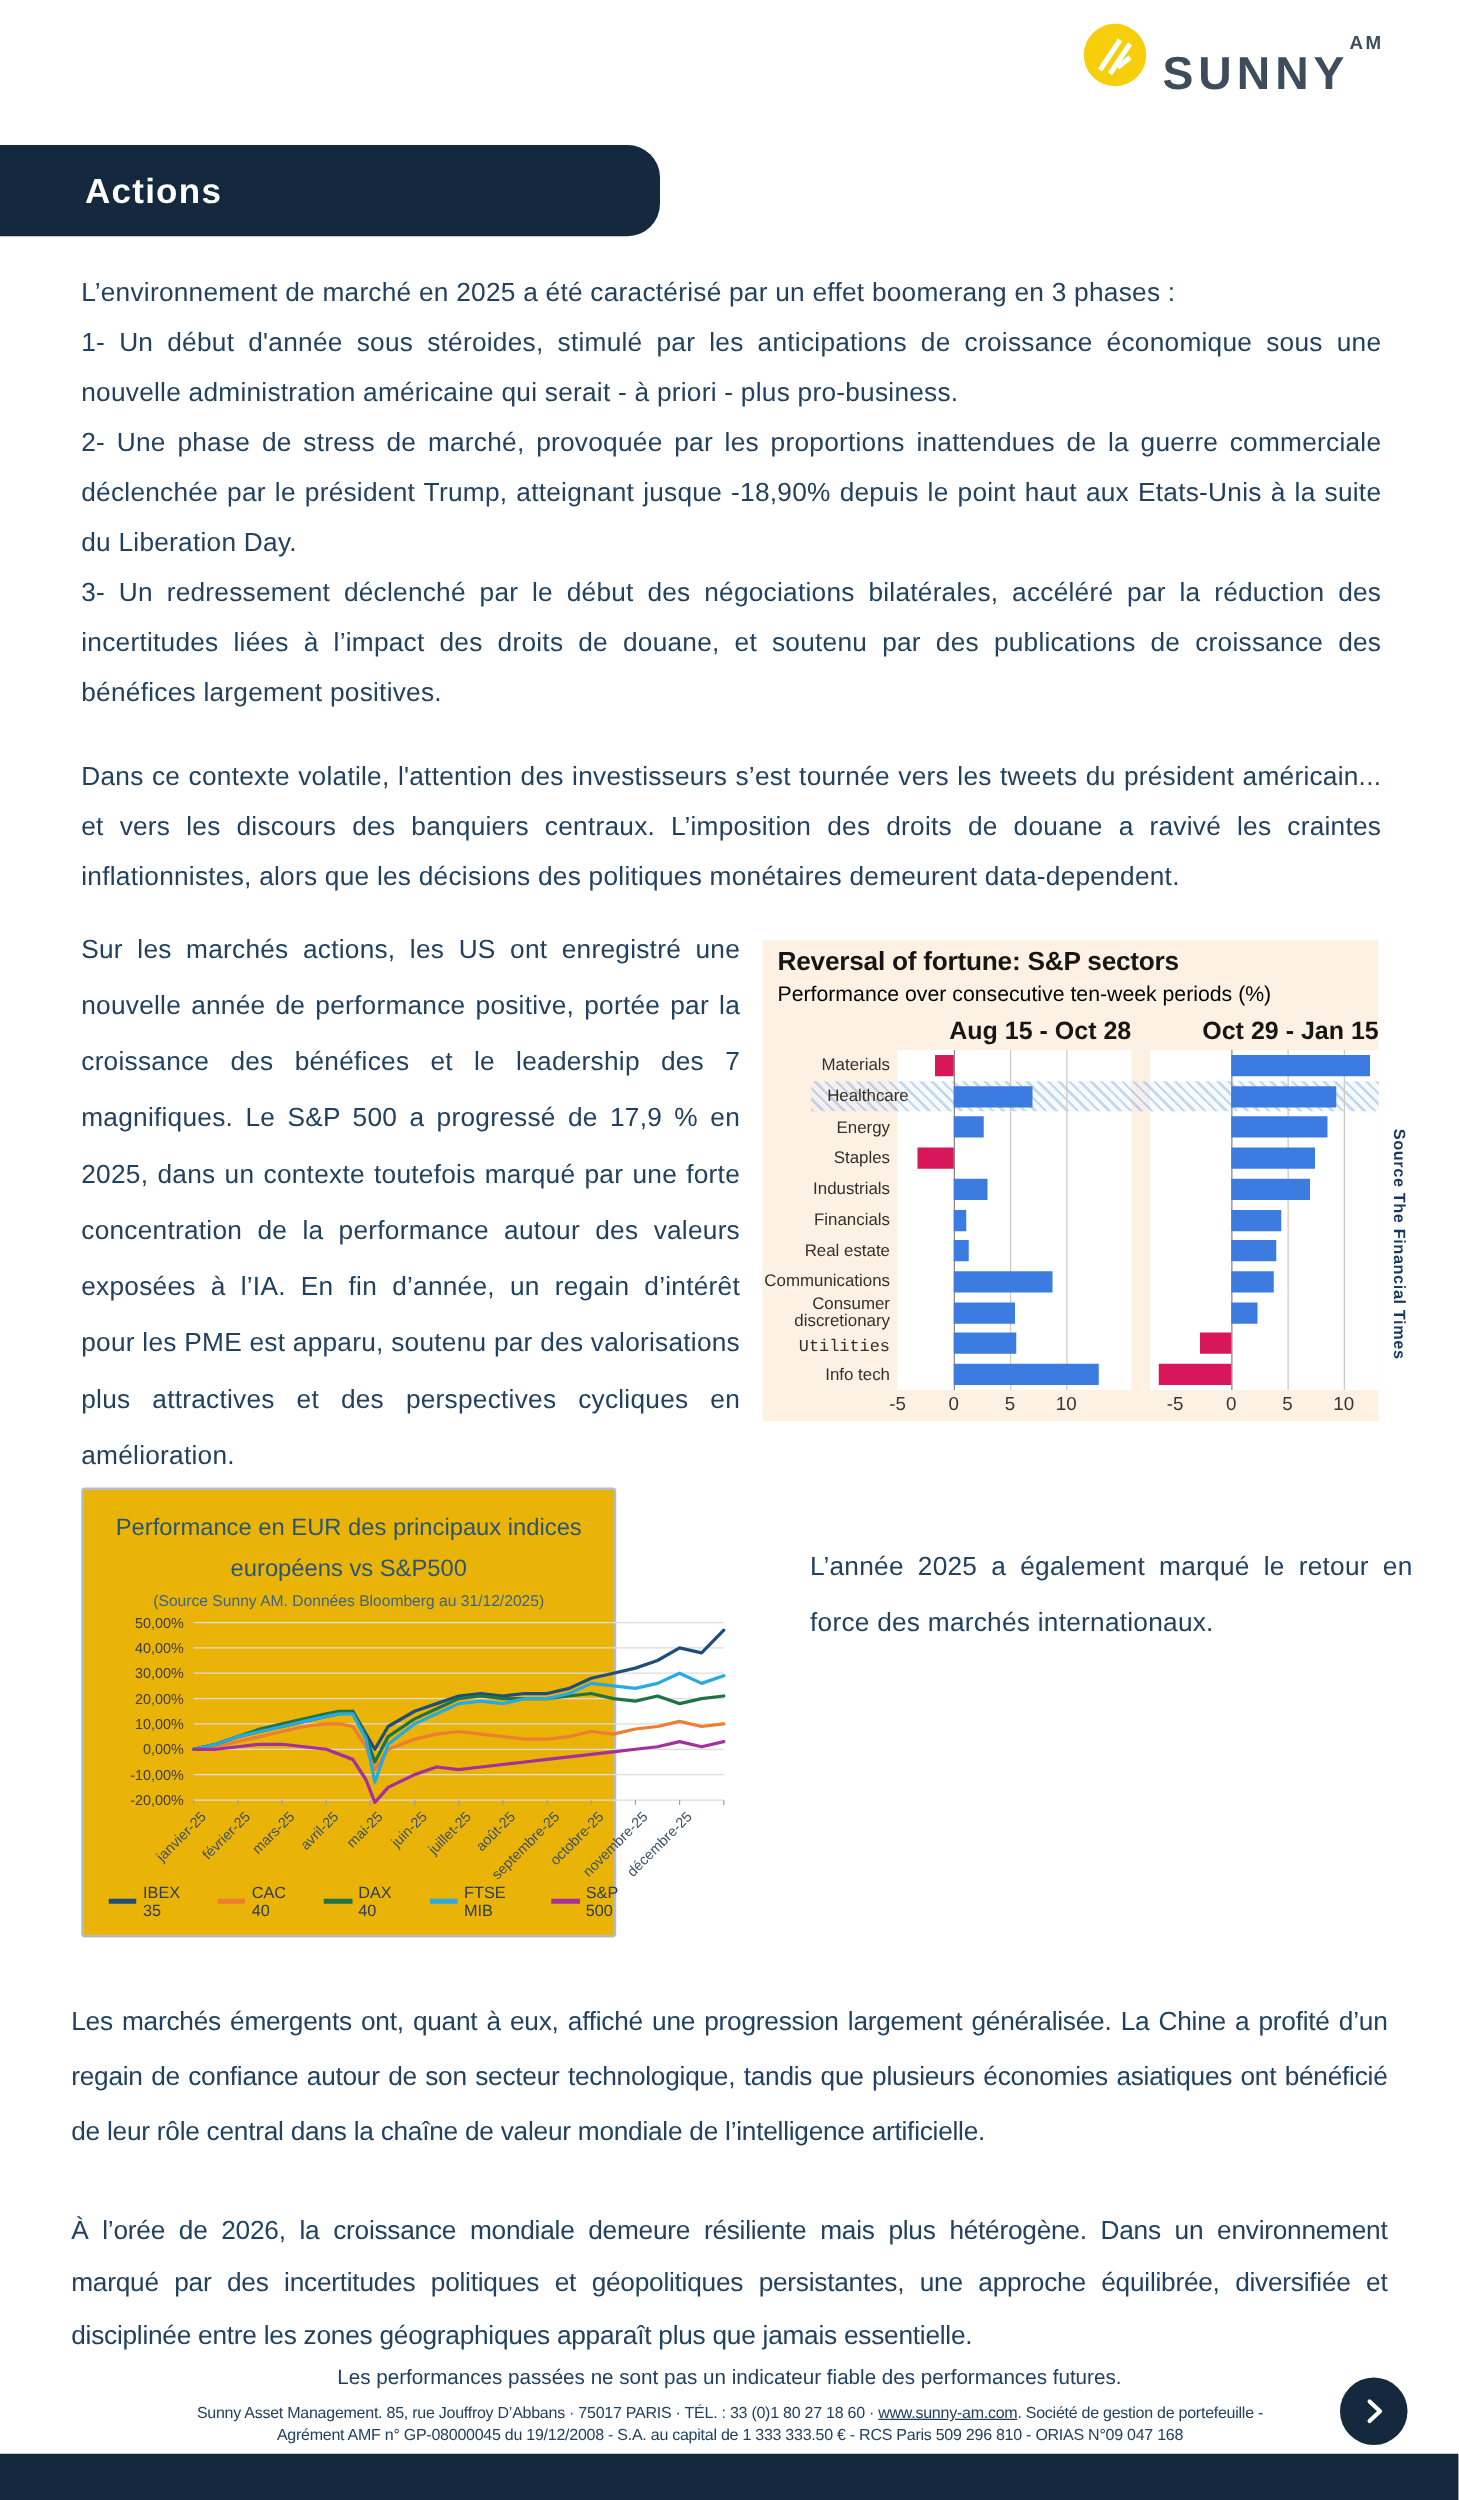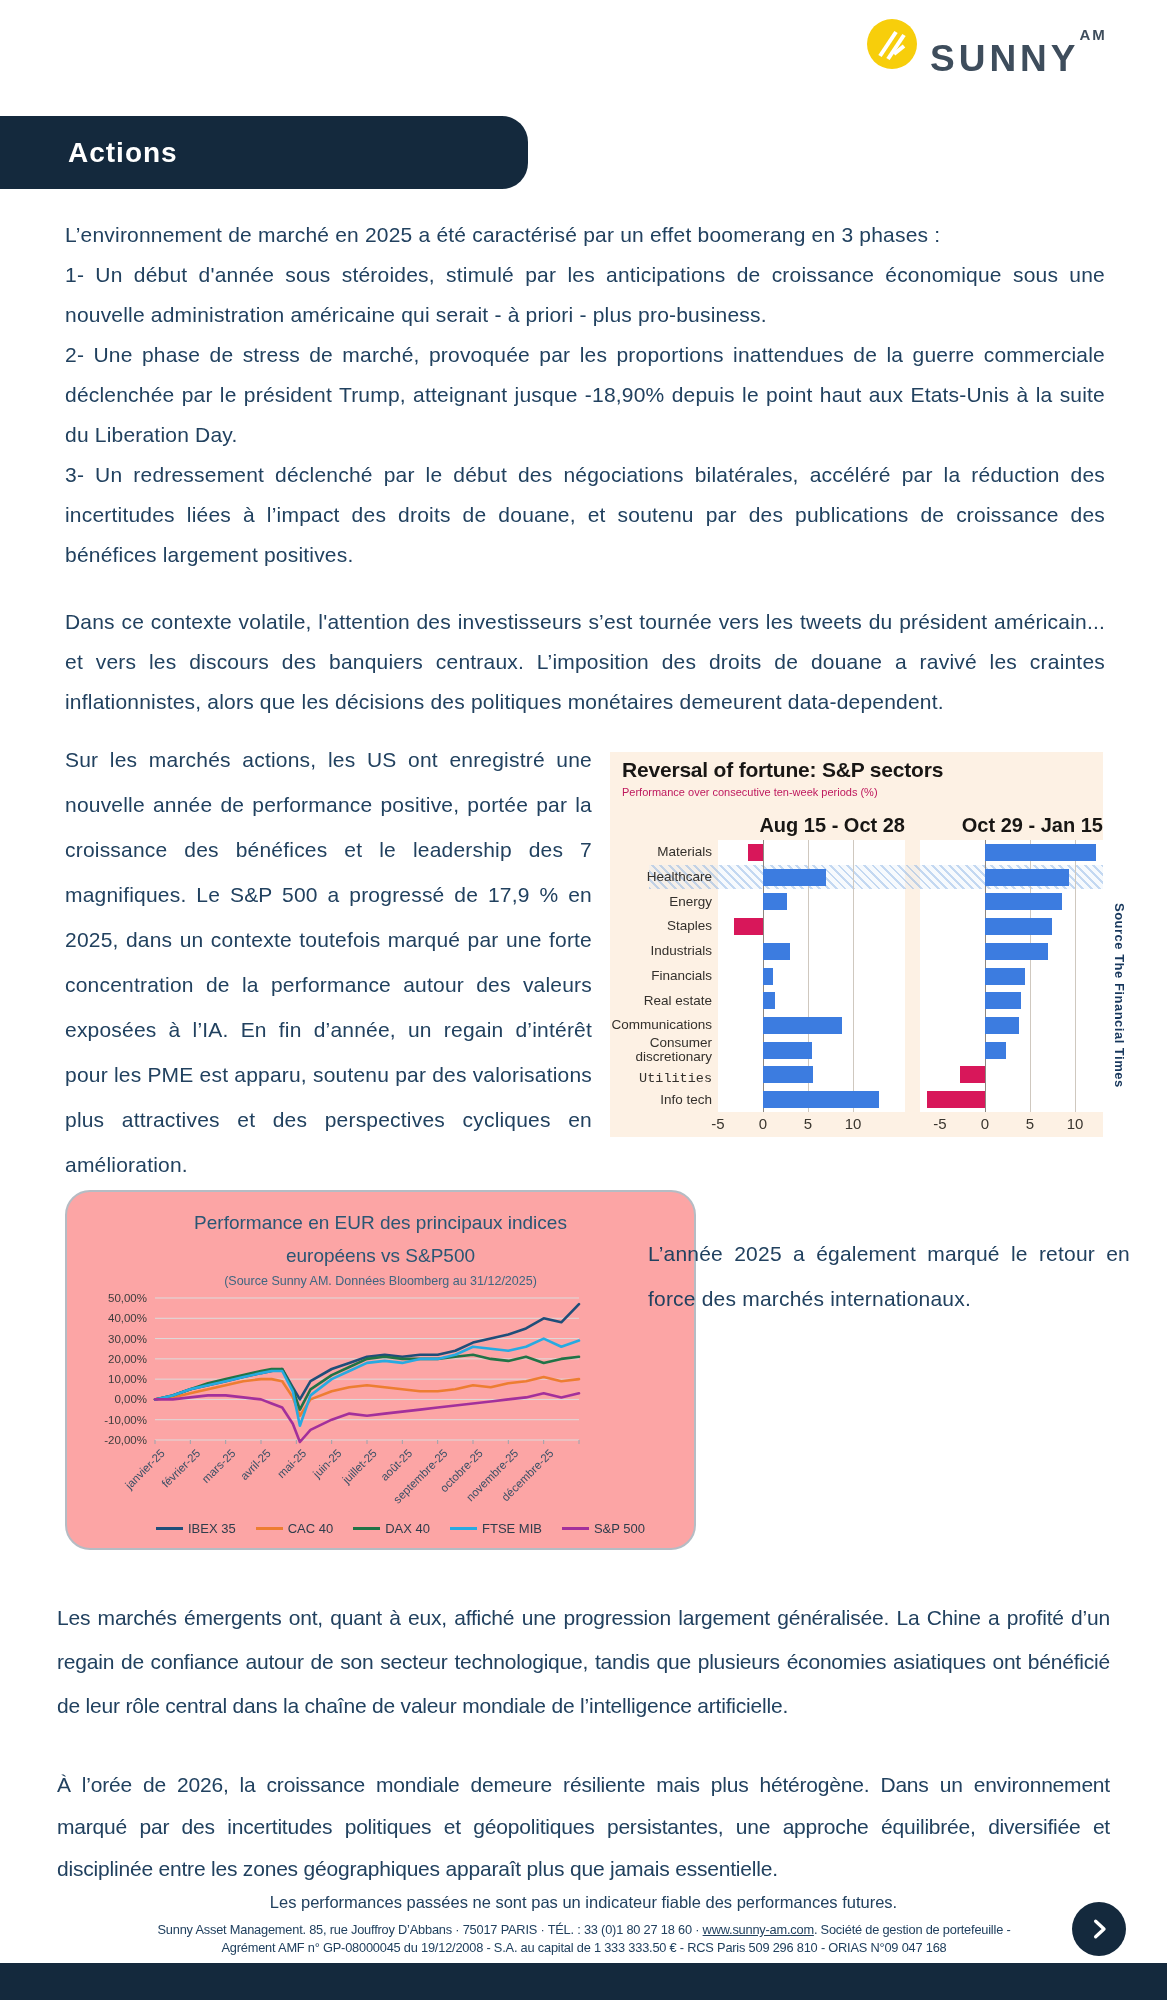--- a/index.html
+++ b/index.html
@@ -22,40 +22,40 @@
   .sec1 .gap{margin-top:27px;}
   .leftcol{position:absolute;left:65px;top:737px;width:527px;line-height:45px;}
   .rightcol-a{position:absolute;left:648px;top:1231px;width:482px;line-height:45px;}
   .rightcol-b{position:absolute;left:648px;top:1304px;width:482px;line-height:45px;}
   .para-em{position:absolute;left:57px;top:1596px;width:1053px;line-height:44px;letter-spacing:-.2px;}
   .para-or{position:absolute;left:57px;top:1764px;width:1053px;line-height:42px;letter-spacing:-.2px;}
 
   
   .ft-chart{position:absolute;left:610px;top:752px;width:493px;height:385px;background:#FDF1E4;}
   .ft-title{position:absolute;left:12px;top:6px;font-size:21px;font-weight:bold;color:#181614;letter-spacing:-.2px;text-align:right;}
-  .ft-subtitle{position:absolute;left:12px;top:34px;font-size:11px;color:#be185d;}
+  .ft-subtitle{position:absolute;left:12px;top:34px;font-size:17px;color:#000000;}
   .ft-header{position:absolute;top:62px;font-size:20px;font-weight:bold;color:#181614;text-align:right;}
   .ft-header.h1{left:108px;width:187px;}
   .ft-header.h2{left:310px;width:183px;}
   .ft-panel{position:absolute;top:88px;height:272px;background:#ffffff;}
   .ft-panel.p1{left:108px;width:187px;}
   .ft-panel.p2{left:310px;width:183px;}
   .ft-hatch{position:absolute;left:39px;top:112.7px;width:454px;height:24.7px;
      background:repeating-linear-gradient(45deg,rgba(146,184,230,.55) 0px,rgba(146,184,230,.55) 2px,rgba(222,235,248,.25) 2px,rgba(222,235,248,.25) 6px);}
   .ft-grid{position:absolute;top:88px;height:272px;width:1px;background:#cfc8bf;}
   .ft-grid.zero{background:#8d8781;}
   .ft-bar{position:absolute;height:17px;}
   .ft-label{position:absolute;left:0;width:102px;height:24.7px;display:flex;align-items:center;justify-content:flex-end;
             text-align:right;font-size:13.5px;line-height:1.05;color:#33302c;}
   .ft-tick{position:absolute;top:363px;width:24px;text-align:center;font-size:15px;color:#3a362f;}
   .ft-source{position:absolute;left:1112px;top:903px;writing-mode:vertical-rl;font-size:13px;font-weight:bold;color:#17375c;letter-spacing:.5px;}
 
   
-  .line-card{position:absolute;left:65px;top:1190px;width:631px;height:360px;background:#fca5a5;
-             border:2px solid #b5bcc4;border-radius:25px;box-sizing:border-box;}
+  .line-card{position:absolute;left:65px;top:1190px;width:428px;height:360px;background:#eab308;
+             border:2px solid #b5bcc4;border-radius:3px;box-sizing:border-box;}
   .lc-title{margin-top:14px;text-align:center;font-size:19px;color:#2A5674;line-height:33px;font-weight:normal;}
   .lc-subtitle{text-align:center;font-size:12.5px;color:#3f6680;margin-top:2px;}
   .lc-svg{position:absolute;left:0;top:96px;width:528px;height:240px;}
   .lc-legend{position:absolute;left:0;bottom:12px;width:100%;display:flex;justify-content:center;gap:20px;align-items:center;padding-left:20px;}
   .lc-legend .item{display:flex;align-items:center;gap:5px;}
   .lc-legend .swatch{width:27px;height:3.5px;}
   .lc-legend .lbl{font-size:13px;color:#2f3d4c;}
 
   
   .disclaimer{position:absolute;left:0;top:1893px;width:100%;text-align:center;font-size:16.5px;color:#21415f;}
@@ -133,21 +133,21 @@
       <div class="ft-bar" style="left: 375px; width: 77.4px; top: 141.318px; background: rgb(60, 124, 224);"></div>
       <div class="ft-bar" style="left: 375px; width: 66.6px; top: 166.045px; background: rgb(60, 124, 224);"></div>
       <div class="ft-bar" style="left: 375px; width: 63px; top: 190.773px; background: rgb(60, 124, 224);"></div>
       <div class="ft-bar" style="left: 375px; width: 39.6px; top: 215.5px; background: rgb(60, 124, 224);"></div>
       <div class="ft-bar" style="left: 375px; width: 36px; top: 240.227px; background: rgb(60, 124, 224);"></div>
       <div class="ft-bar" style="left: 375px; width: 34.2px; top: 264.955px; background: rgb(60, 124, 224);"></div>
       <div class="ft-bar" style="left: 375px; width: 20.7px; top: 289.682px; background: rgb(60, 124, 224);"></div>
       <div class="ft-bar" style="left: 349.8px; width: 25.2px; top: 314.409px; background: rgb(216, 23, 90);"></div>
       <div class="ft-bar" style="left: 316.5px; width: 58.5px; top: 339.136px; background: rgb(216, 23, 90);"></div>
       <div class="ft-label" style="top: 88px;">Materials</div>
-      <div class="ft-label" style="top: 112.727px;">Healthcare</div>
+      <div class="ft-label" style="top: 112.727px; margin-left: 15px;">Healthcare</div>
       <div class="ft-label" style="top: 137.455px;">Energy</div>
       <div class="ft-label" style="top: 162.182px;">Staples</div>
       <div class="ft-label" style="top: 186.909px;">Industrials</div>
       <div class="ft-label" style="top: 211.636px;">Financials</div>
       <div class="ft-label" style="top: 236.364px;">Real estate</div>
       <div class="ft-label" style="top: 261.091px;">Communications</div>
       <div class="ft-label" style="top: 285.818px;">Consumer discretionary</div>
       <div class="ft-label" style="top: 315px; font-family: Liberation Mono, monospace;">Utilities</div>
       <div class="ft-label" style="top: 335.273px;">Info tech</div>
     </div>

